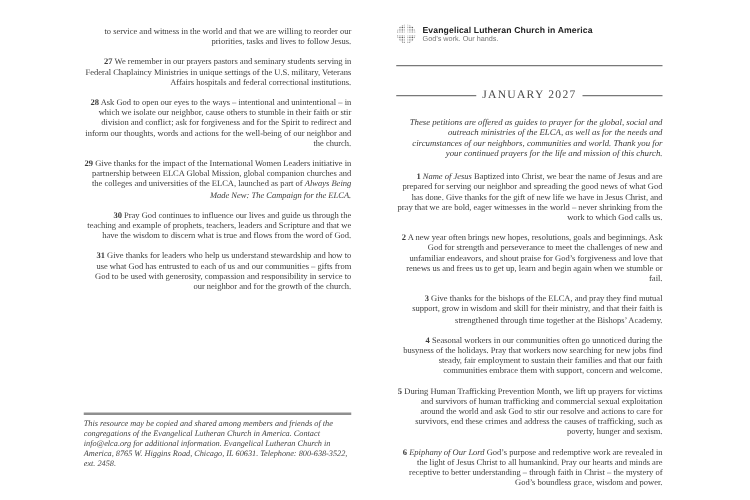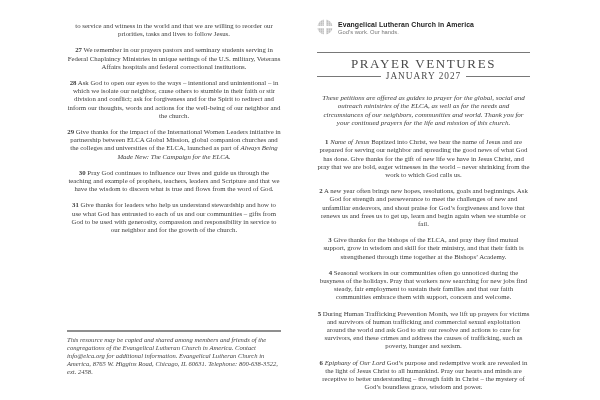--- a/index.html
+++ b/index.html
@@ -9,21 +9,21 @@
     position:relative;
   }
   .page { position:absolute; top:0; bottom:0; }
   .page-left  { left:67px;  width:214px; }
   .page-right { left:317px; width:213px; }
 
   .body-copy { position:absolute; left:0; right:0; }
   .page-left .body-copy { top:22px; }
 
   .para {
-    font-size:6.8px; line-height:8.2px; margin:0 0 8px 0; text-align:center;
+    font-size:6.8px; line-height:8.2px; margin:0 0 8px 0; text-align:right;
   }
   .num { font-weight:bold; }
   .num:empty, .lead:empty { display:none; }
   .lead { font-style:italic; }
   .italic { font-style:italic; }
 
   .footer-note {
     position:absolute; left:0; right:0; top:330px;
     border-top:2px solid #8f8f8f; padding-top:4px;
     font-style:italic; font-size:6.6px; line-height:8px; color:#444;
@@ -113,21 +113,20 @@
       </svg>
     </span>
     <span class="logo-text">
       <div class="org-name">Evangelical Lutheran Church in America</div>
       <div class="tagline">God’s work. Our hands.</div>
     </span>
   </div>
 
   <div class="header-rule"></div>
 
-  <div class="page-title">PRAYER VENTURES</div>
 
   <div class="subtitle-row">
     <span class="sub-line"></span>
     <span class="issue-date">JANUARY 2027</span>
     <span class="sub-line"></span>
   </div>
 
   <div class="body-copy">
 
     <p class="para intro">These petitions are offered as guides to prayer for the global, social and outreach ministries of the ELCA, as well as for the needs and circumstances of our neighbors, communities and world. Thank you for your continued prayers for the life and mission of this church.</p>

